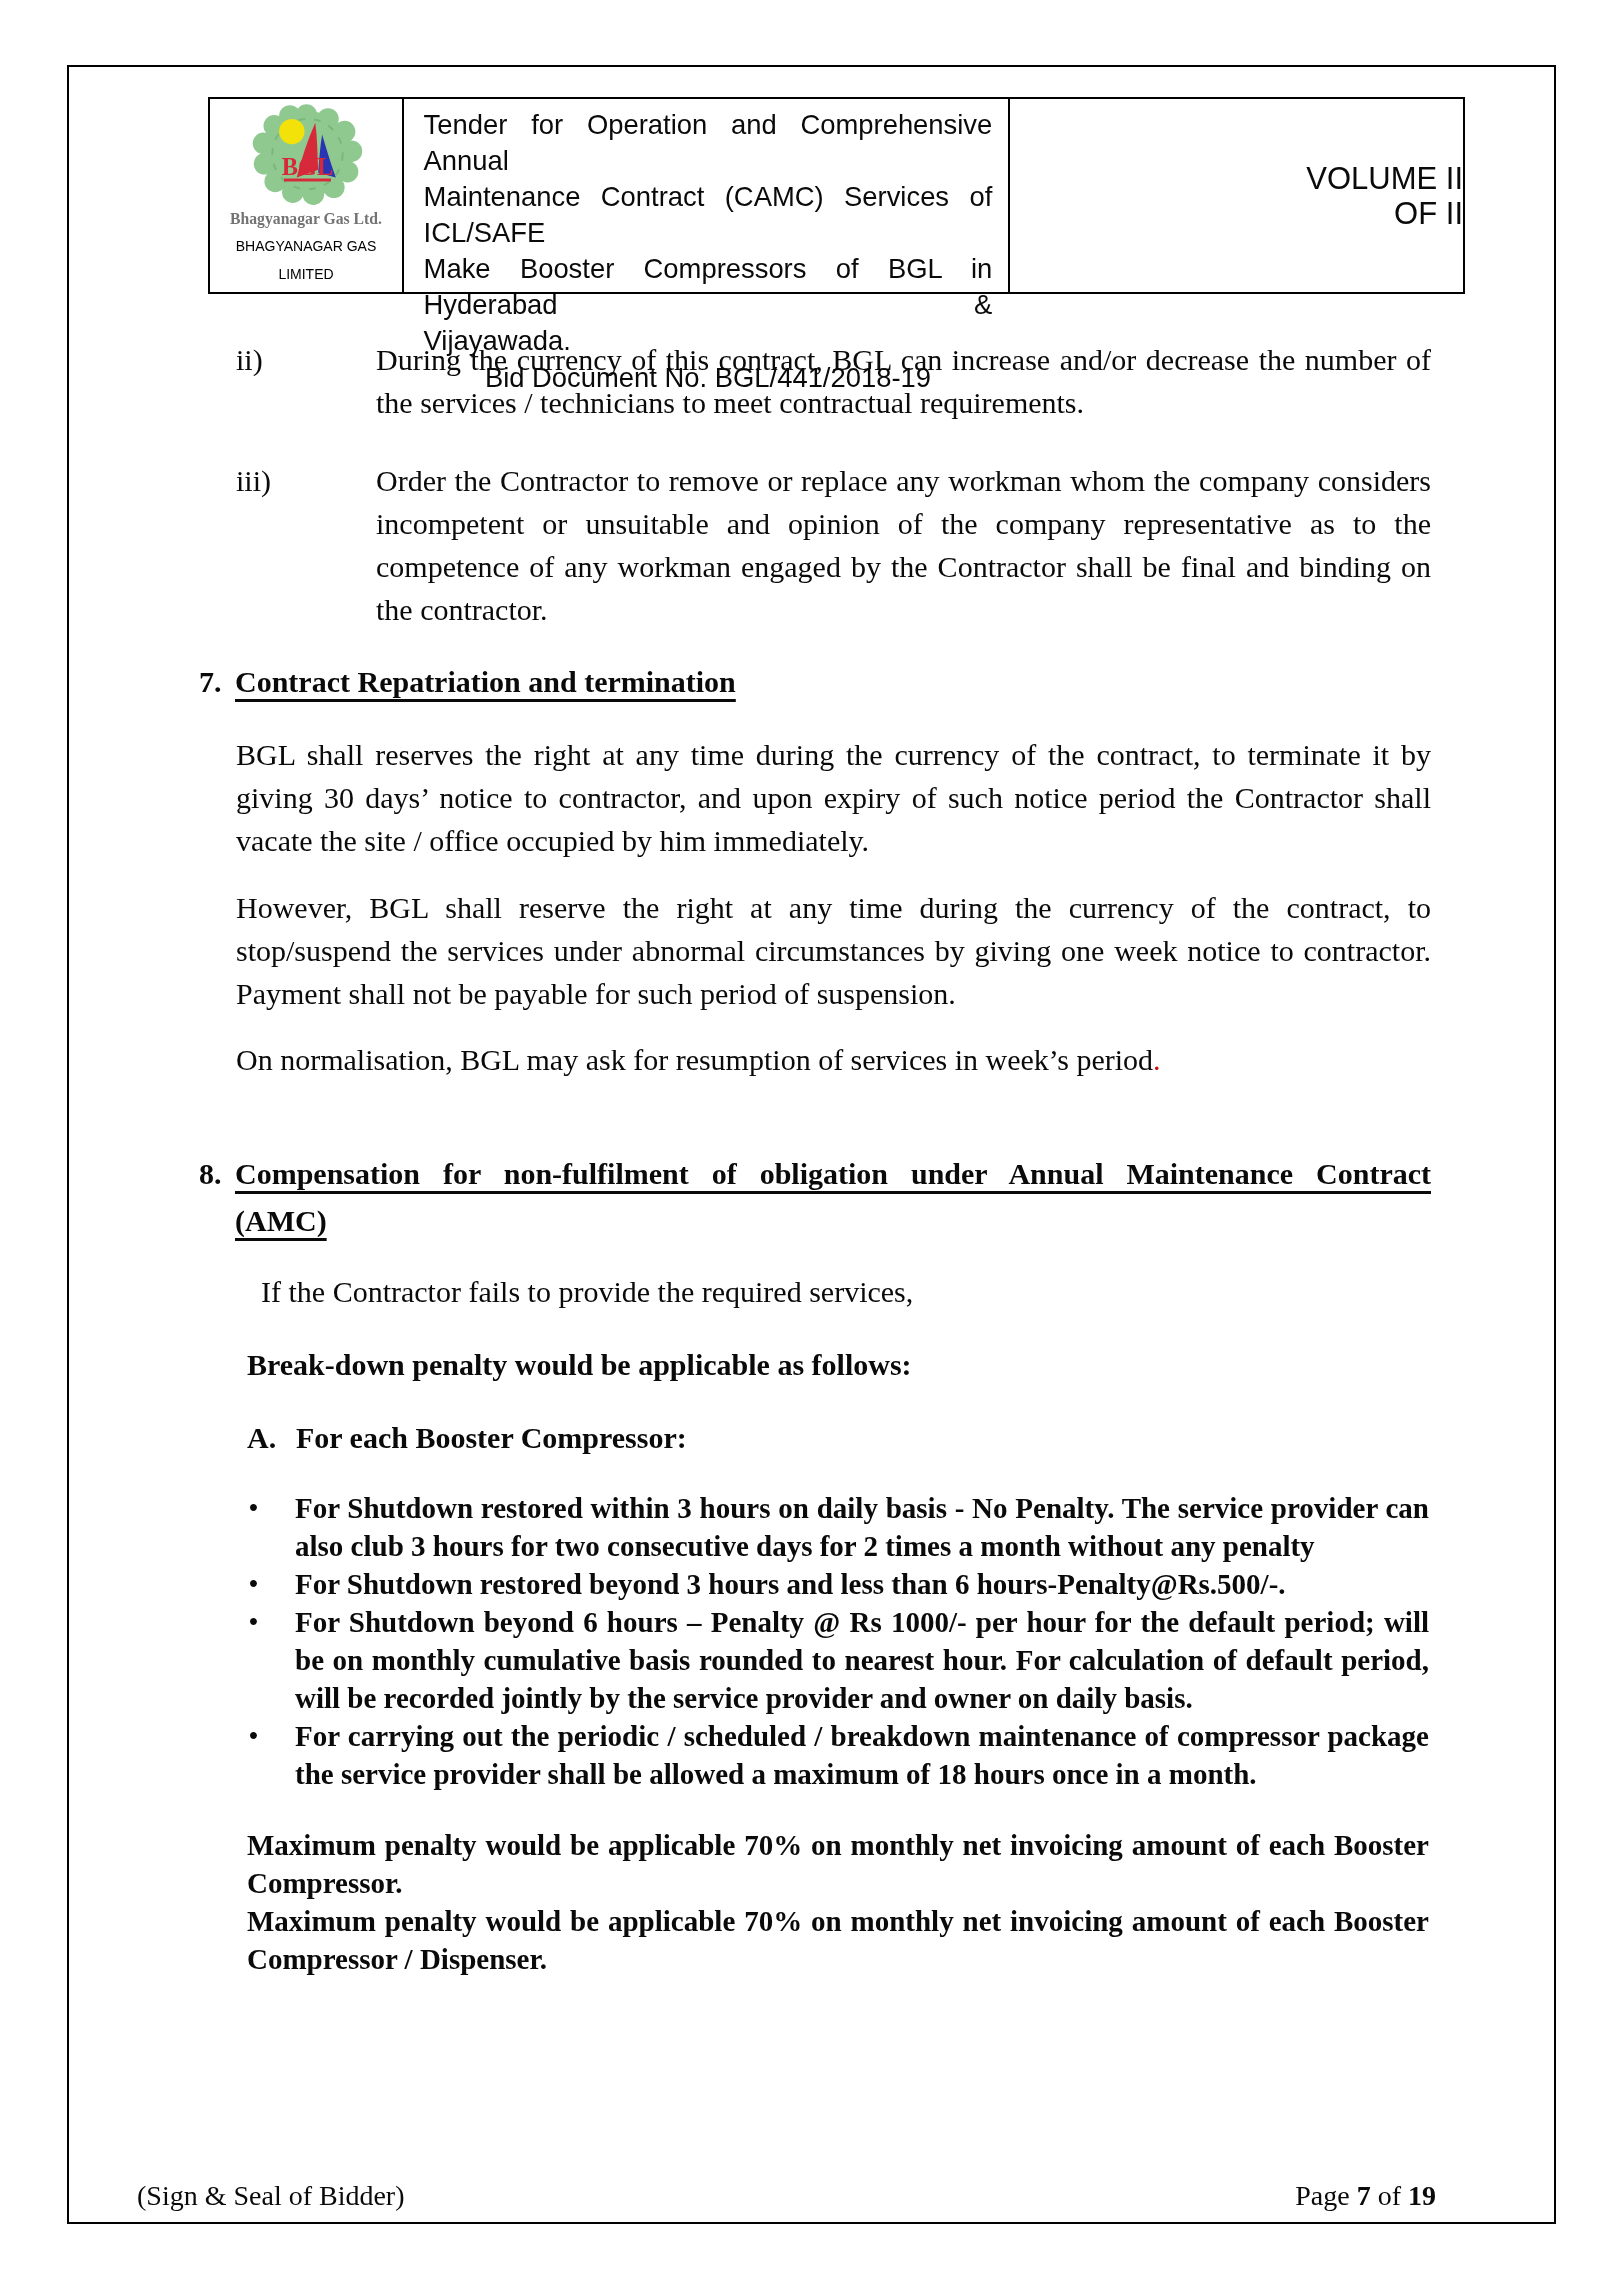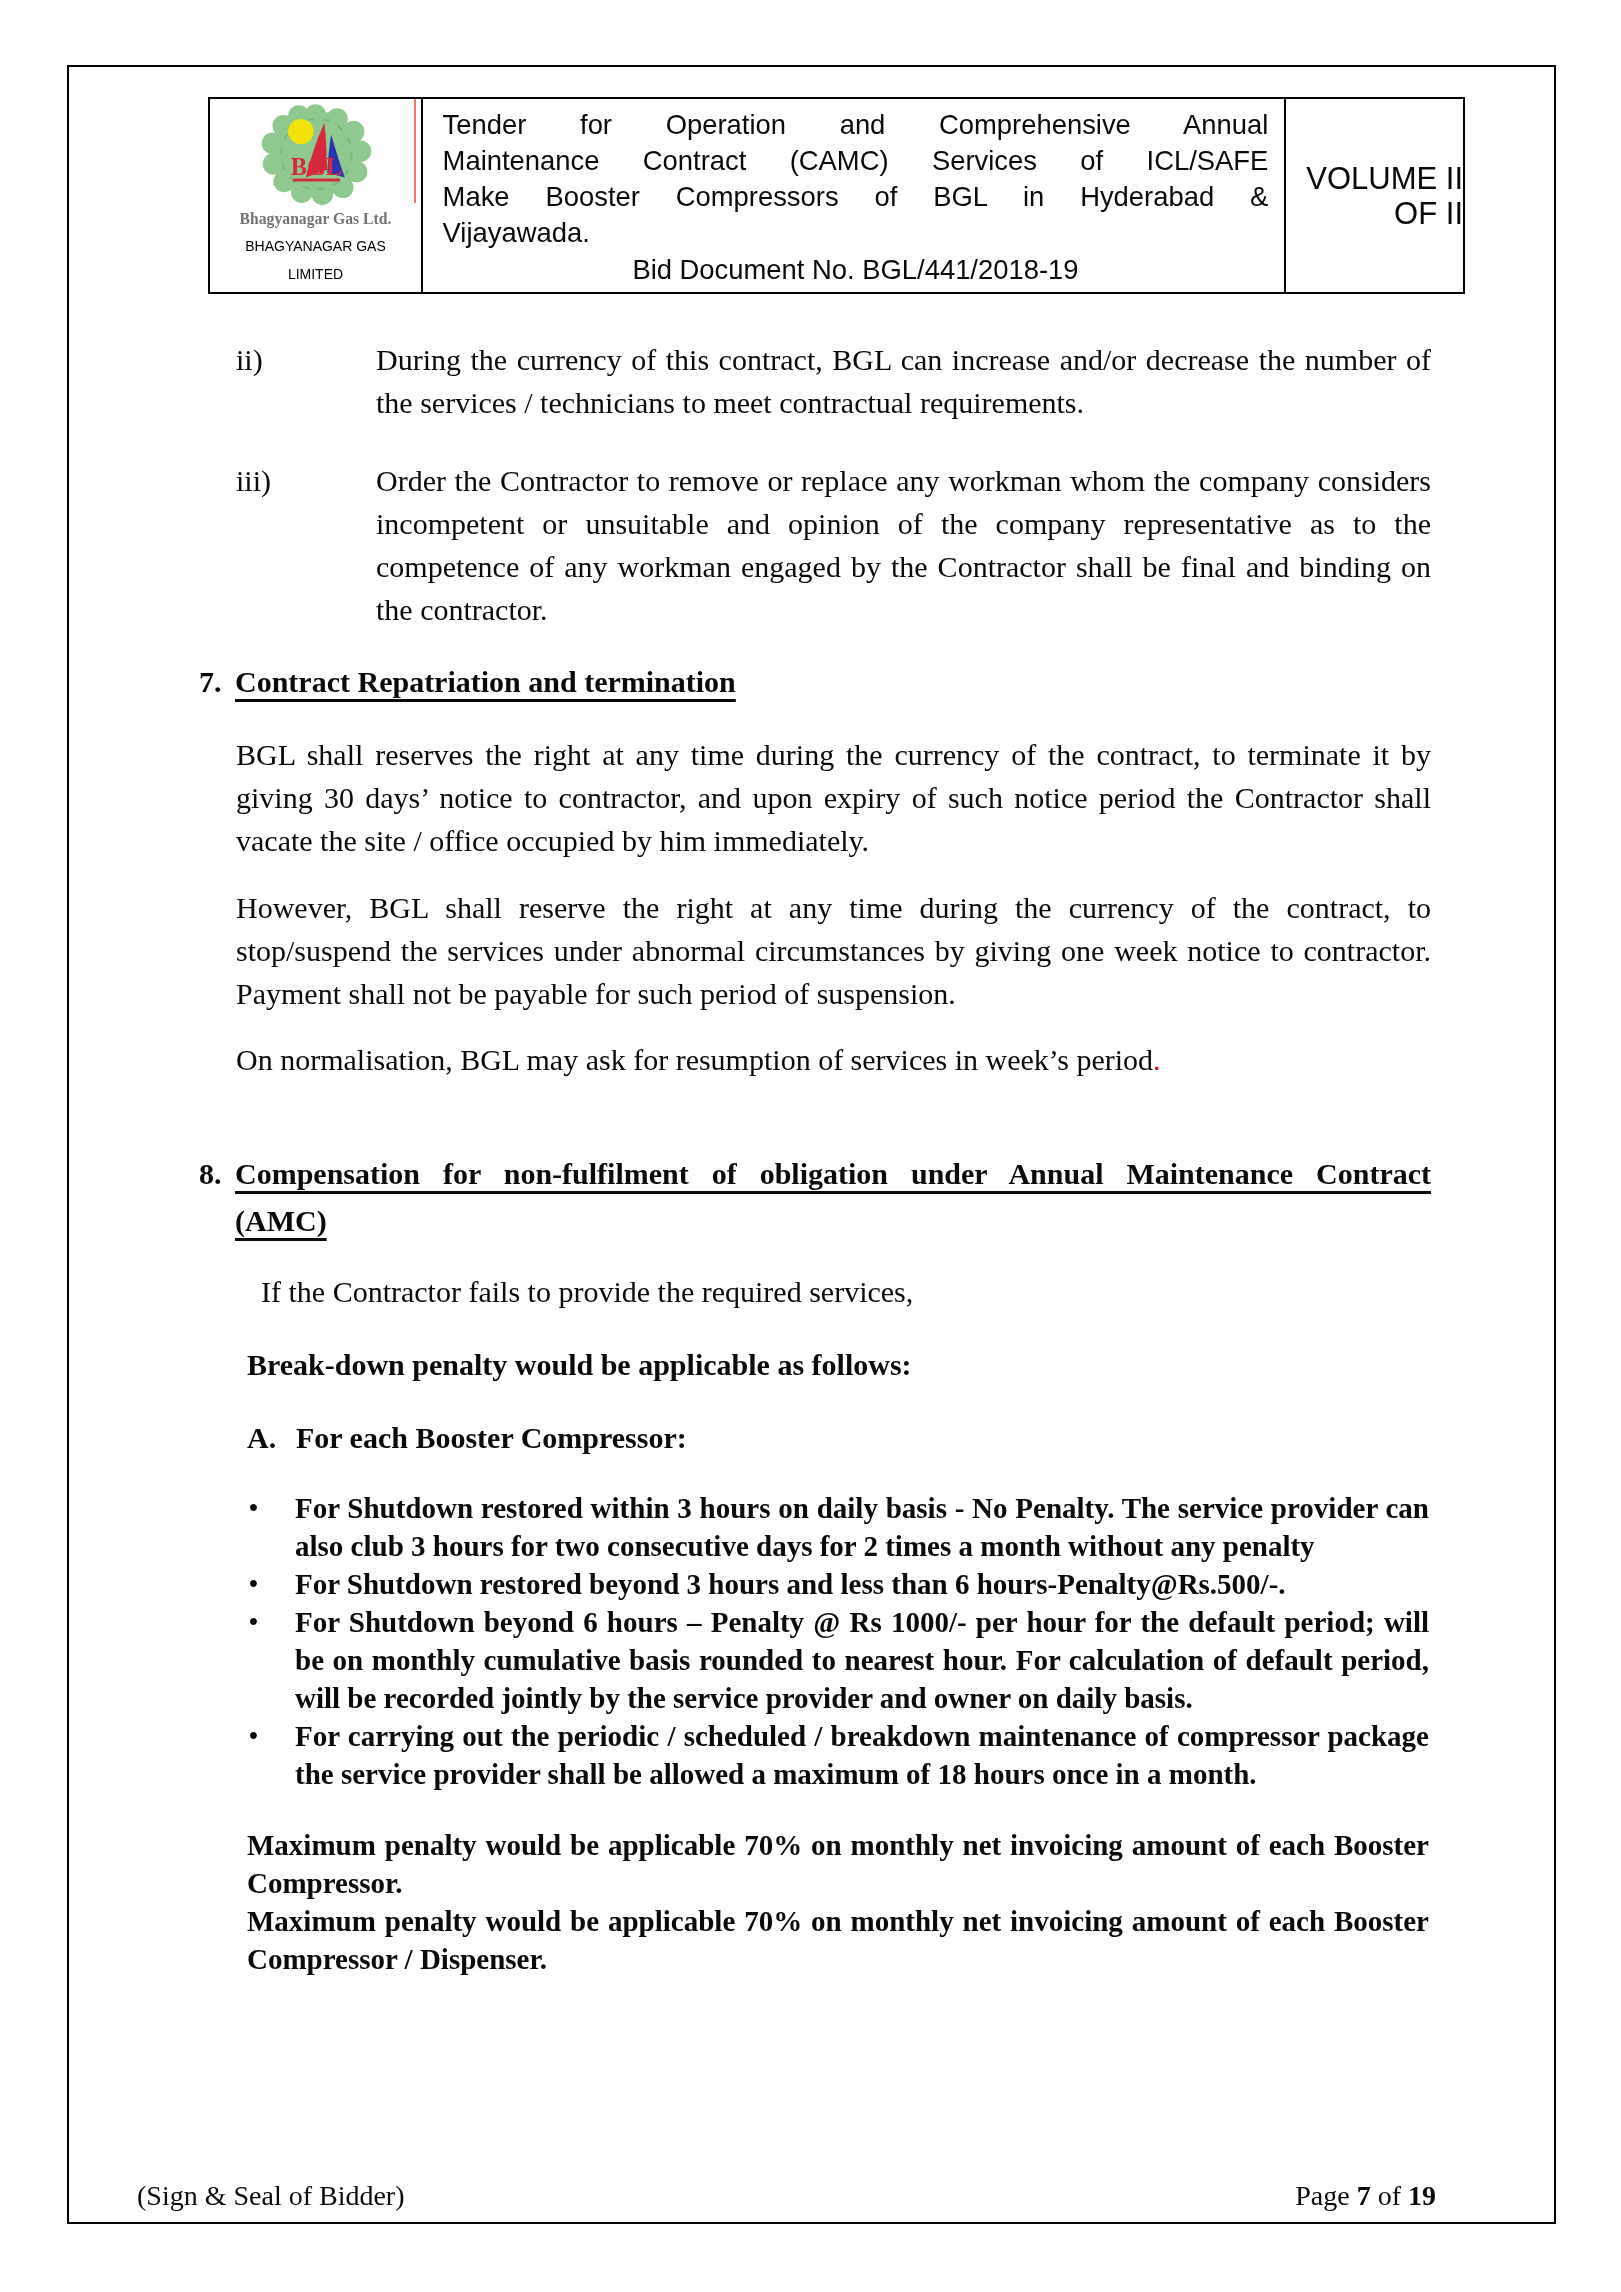--- a/index.html
+++ b/index.html
@@ -22,21 +22,21 @@
     width:1257px;
     border:2.9px solid #000;
     display:flex;
     align-items:stretch;
     box-sizing:border-box;
     height:197px;
     font-family:"Liberation Sans", sans-serif;
   }
   .logo-cell{
     position:relative;
-    width:213px;box-sizing:border-box;
+    width:194px;box-sizing:border-box;
     border-right:2.9px solid #000;
     text-align:center;
     overflow:hidden;
   }
   .logo-svg{display:block;margin:3.9px auto 0 auto;}
   .logo-caption{
     font-family:"Liberation Serif", serif;
     font-weight:bold;
     font-size:15.7px;line-height:15.7px;
     color:#737373;
@@ -46,21 +46,21 @@
     font-size:14px;line-height:28px;
     color:#000;margin-top:5.9px;
     letter-spacing:0px;
   }
   .red-rule{
     position:absolute;top:0;left:204px;
     width:2px;height:104px;
     background:#f87070;
   }
   .title-cell{
-    width:863px;box-sizing:border-box;
+    width:606px;box-sizing:border-box;
     border-right:2.9px solid #000;
     padding:7.8px 15.7px 3.9px 19.6px;
     font-size:27.4px;line-height:36px;
   }
   .title-line{text-align:justify;text-align-last:justify;white-space:normal;}
   .title-line.last{text-align:left;text-align-last:left;}
   .bid-doc{text-align:center;margin-top:1px;}
   .volume-cell{
     flex:1;
     display:flex;flex-direction:column;

